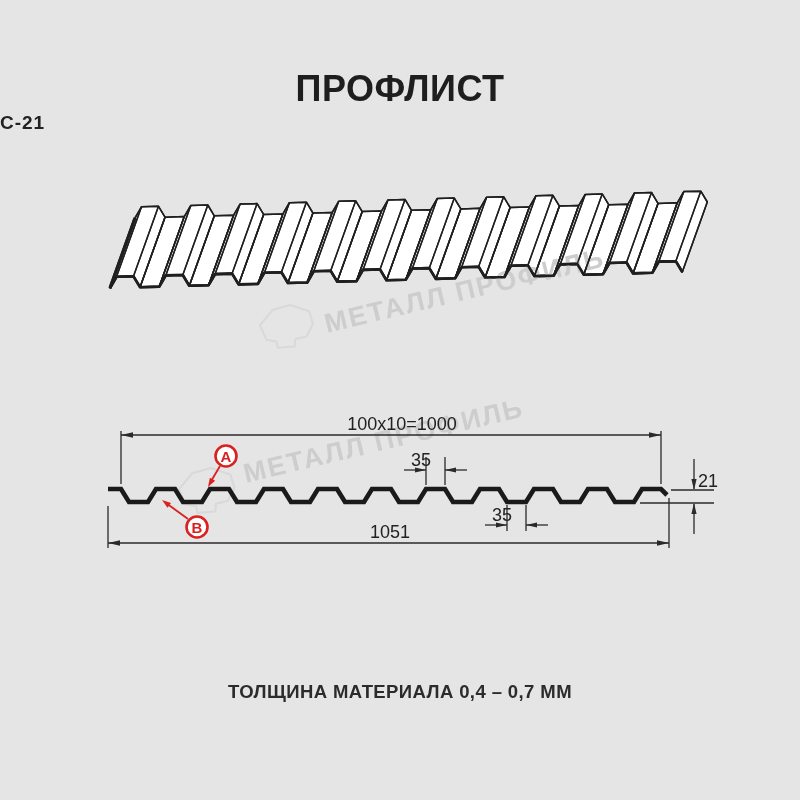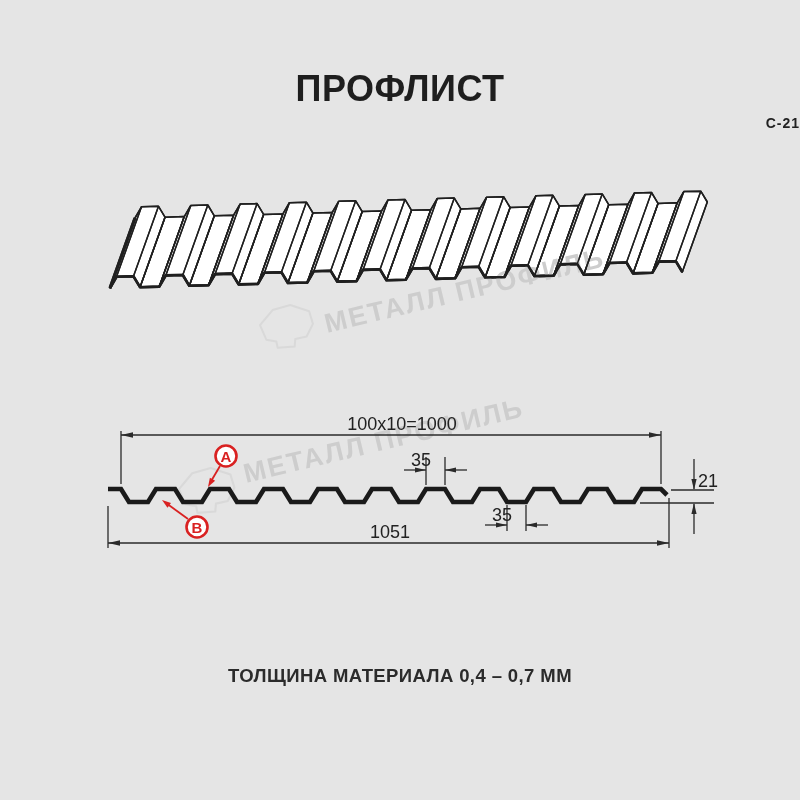--- a/index.html
+++ b/index.html
@@ -1,22 +1,22 @@
 <!DOCTYPE html>
 <html><head>
 <meta charset="utf-8">
 <style>
   html,body{margin:0;padding:0;background:#ffffff;}
   #stage{position:relative;width:800px;height:800px;background:#e5e5e5;overflow:hidden;
          font-family:"Liberation Sans",sans-serif;}
   .title{position:absolute;top:70px;left:0;width:800px;text-align:center;
          font-size:36px;line-height:38px;font-weight:700;letter-spacing:.5px;color:#1e1e1e;}
-  .model{position:absolute;top:112px;left:0;width:800px;text-align:right;
-         font-size:14px;line-height:22px;font-weight:600;letter-spacing:1px;color:#222;}
-  .footer{position:absolute;top:664px;left:0;width:800px;text-align:center;
+  .model{position:absolute;top:112px;left:0;width:800px;text-align:left;
+         font-size:19px;line-height:22px;font-weight:600;letter-spacing:1px;color:#222;}
+  .footer{position:absolute;top:680px;left:0;width:800px;text-align:center;
          font-size:18.5px;line-height:24px;font-weight:700;letter-spacing:.4px;color:#2b2b2b;}
   svg{position:absolute;left:0;top:0;}
   .wm{font-family:"Liberation Sans",sans-serif;font-weight:700;font-size:27px;
       letter-spacing:2px;fill:#cdcdcd;}
   .dim{font-family:"Liberation Sans",sans-serif;font-size:18px;fill:#222;}
   .mid{text-anchor:middle;}
   .rlabel{font-family:"Liberation Sans",sans-serif;font-weight:700;font-size:15px;
       fill:#d92121;text-anchor:middle;}
 </style>
 </head>

